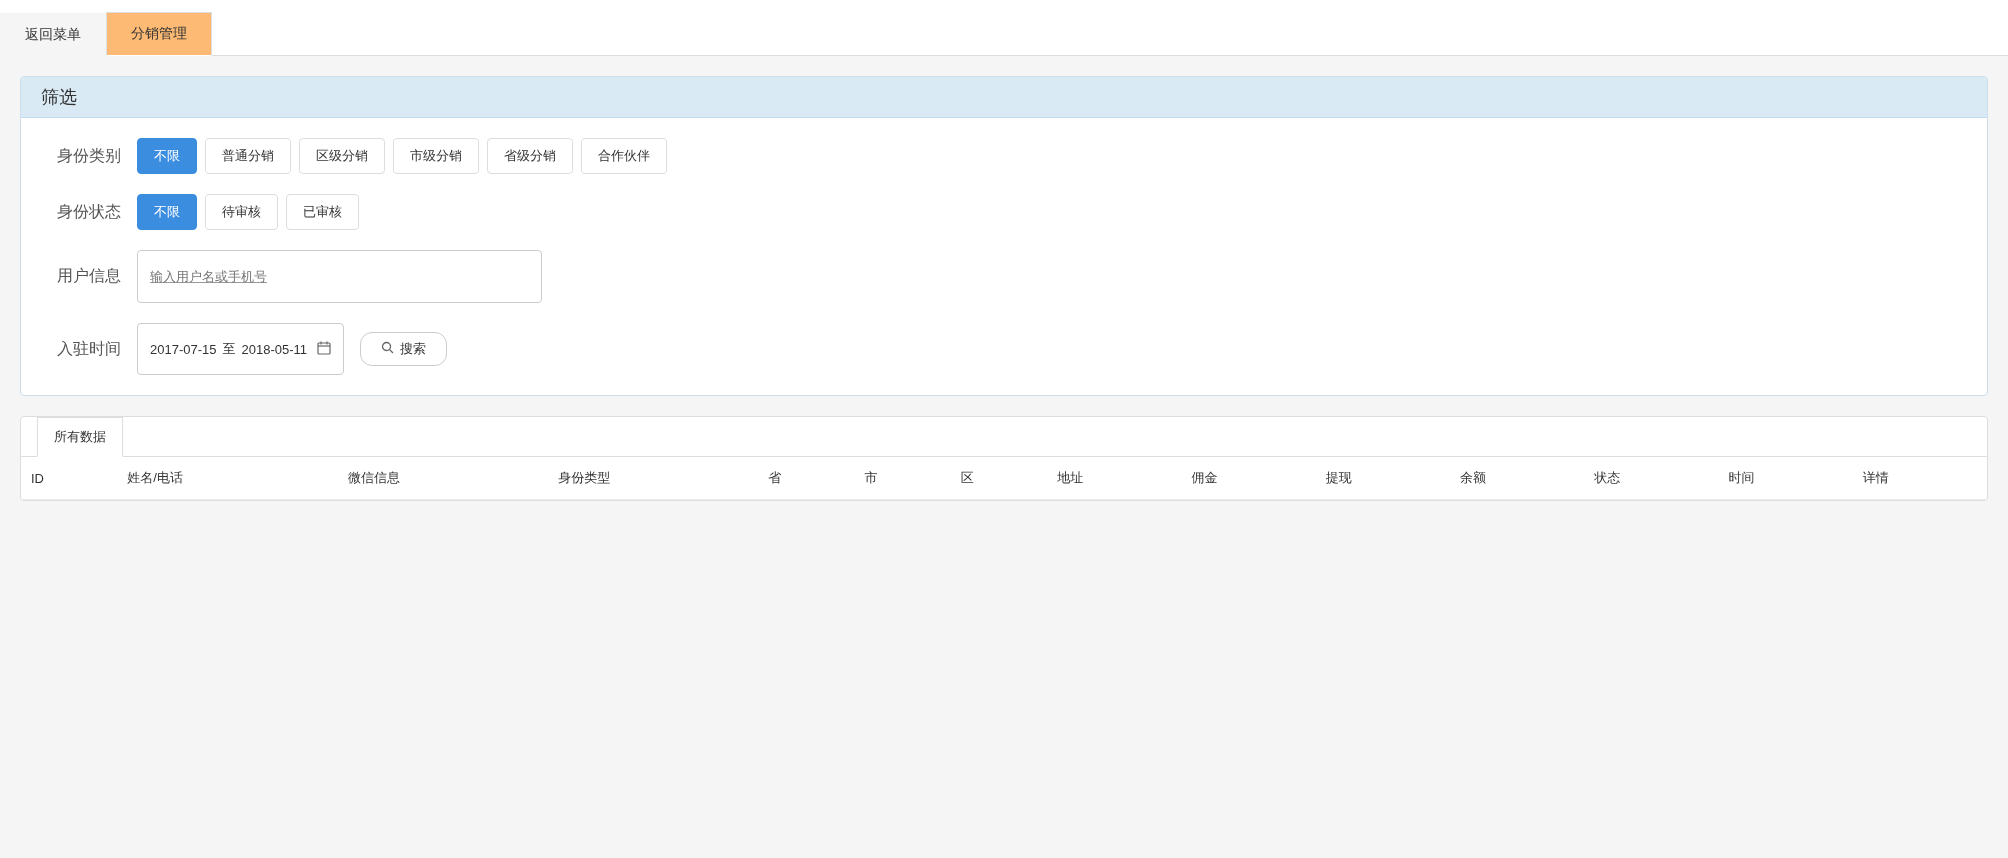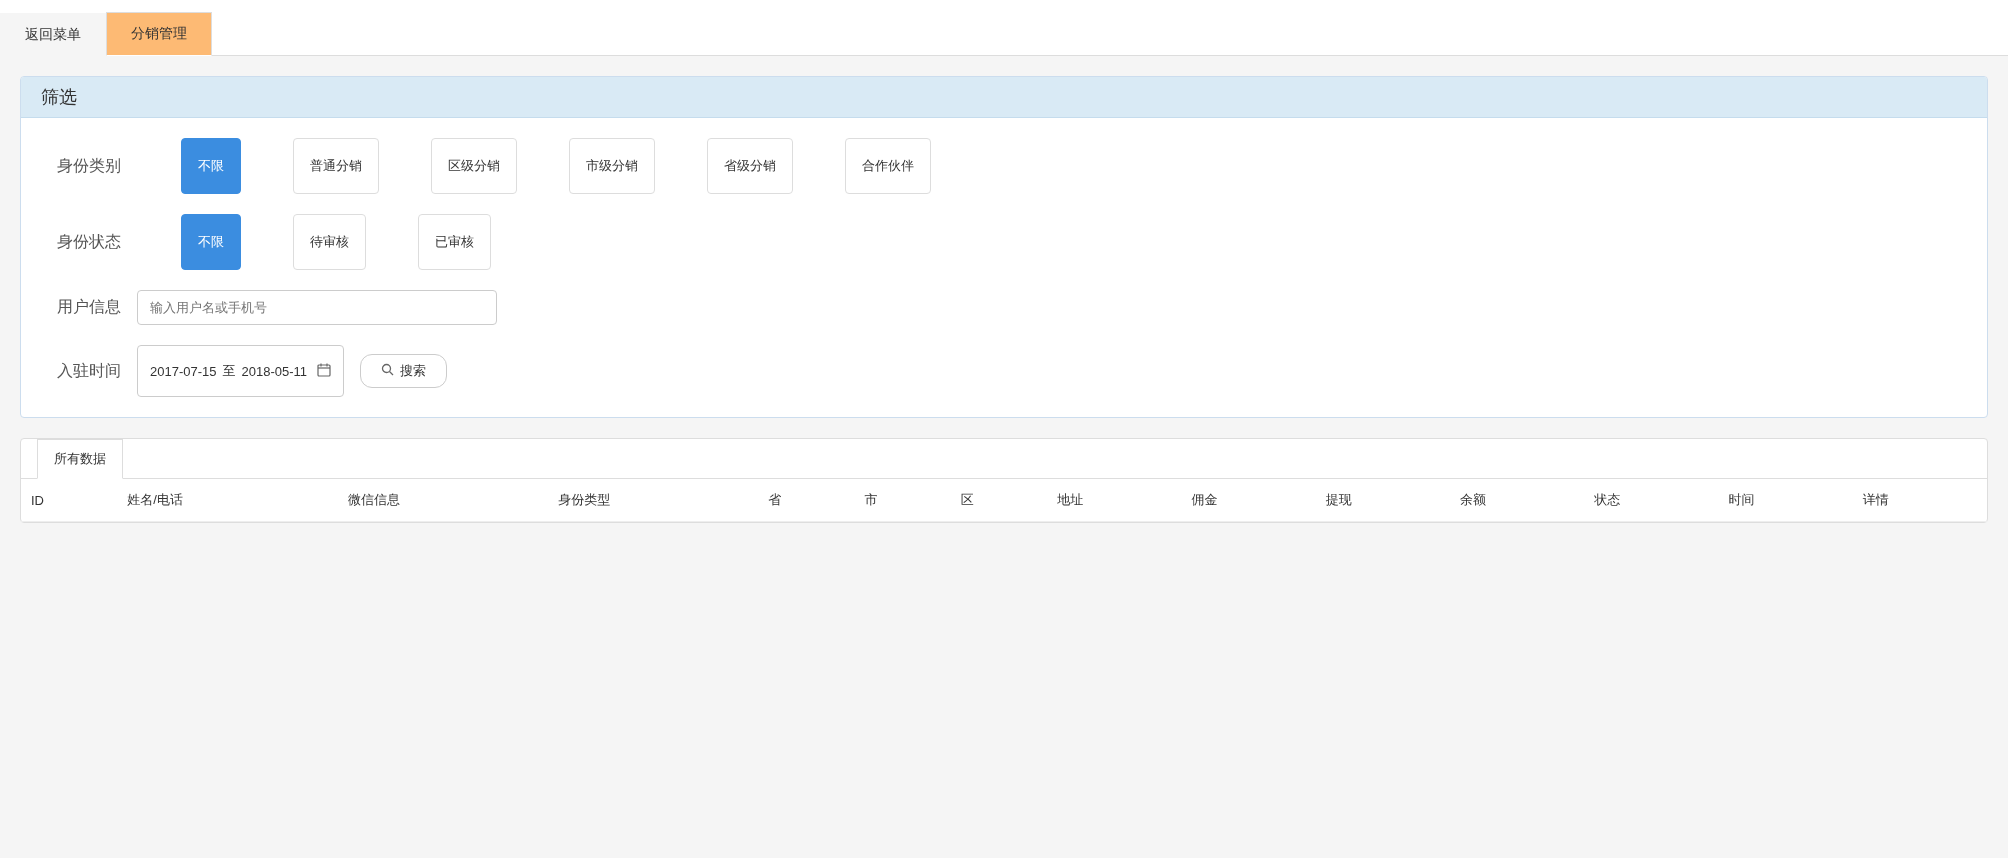--- a/index.html
+++ b/index.html
@@ -85,42 +85,42 @@
       color: #555;
       font-size: 16px;
       flex-shrink: 0;
     }
     .filter-options {
       display: flex;
       gap: 8px;
       flex-wrap: wrap;
     }
     .filter-btn {
-      padding: 18px 16px;
+      padding: 8px 16px;
       border: 1px solid #ddd;
       border-radius: 4px;
       cursor: pointer;
       font-size: 13px;
       background: #fff;
       color: #333;
-      margin-left: 44px;
     }
     .filter-btn.active {
       background: #3b8de0;
       border-color: #3b8de0;
       color: #fff;
     }
     .filter-input {
-      width: 360px;
-      padding: 9px 12px;
+      width: 405px;
+      padding: 18px 12px;
       border: 1px solid #ccc;
       border-radius: 4px;
       font-size: 13px;
       color: #999;
       outline: none;
+      text-decoration: underline;
     }
     .date-range-input {
       padding: 16px 12px;
       border: 1px solid #ccc;
       border-radius: 4px;
       font-size: 13px;
       color: #333;
       display: inline-flex;
       align-items: center;
       gap: 6px;

